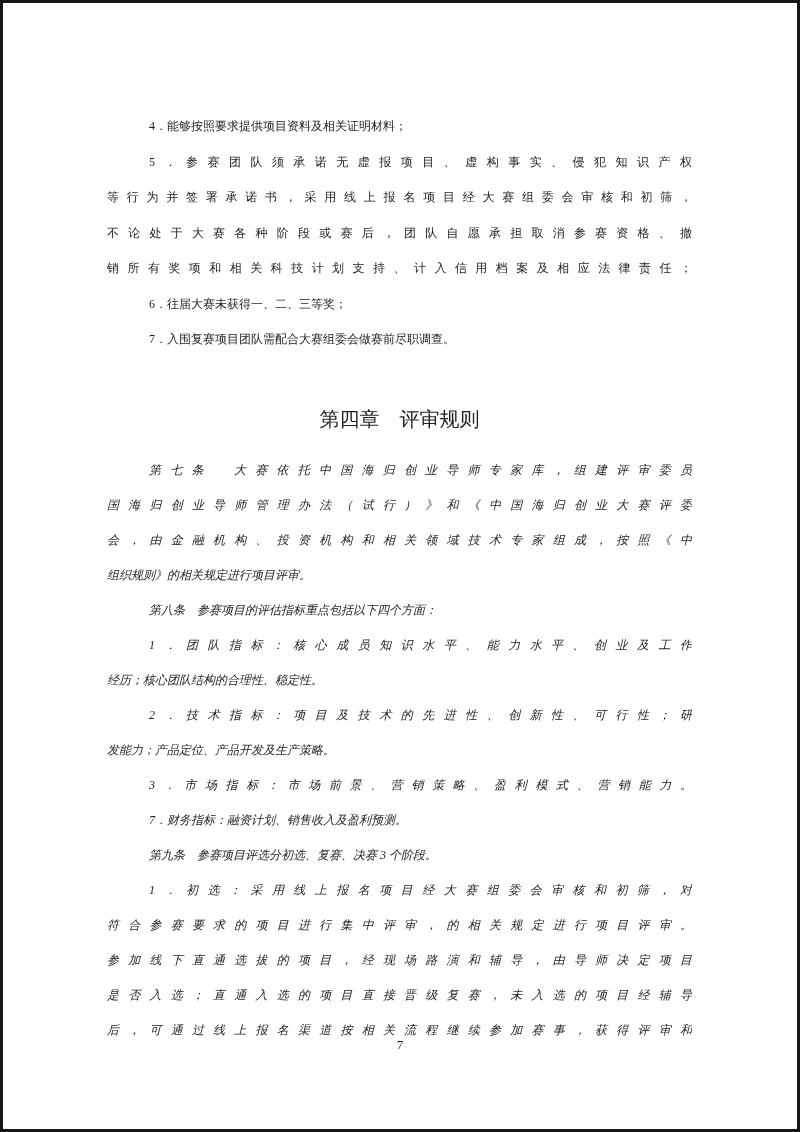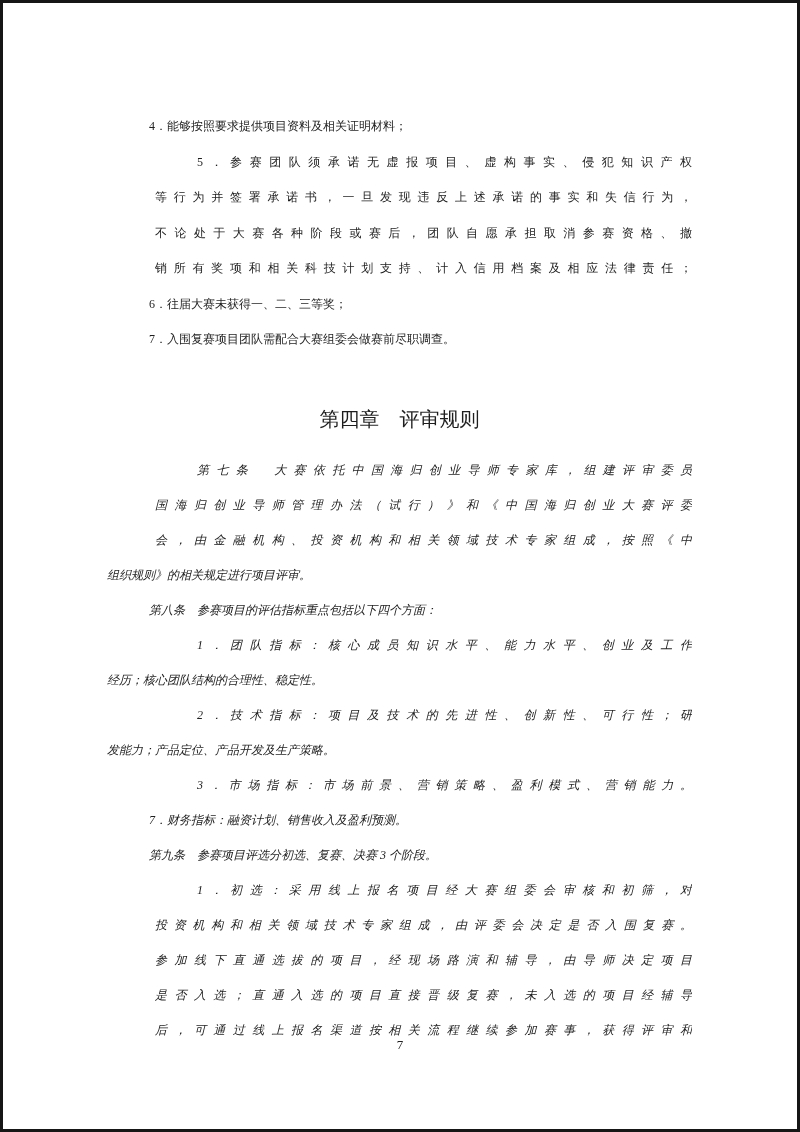--- a/index.html
+++ b/index.html
@@ -29,21 +29,20 @@
     white-space: normal;
     overflow: hidden;
   }
   .sec1 .line { line-height: 35.5px; height: 35.5px; }
   .sec2 .line { line-height: 35px;   height: 35px; font-style: italic; }
   .line.indent { text-indent: 42px; }
   .line.fill {
     text-align: justify;
     text-align-last: justify;
     text-justify: inter-character;
-    margin-left: 48px;
   }
   .chapter-heading {
     font-size: 20px;
     line-height: 35px;
     height: 35px;
     text-align: center;
     margin-top: 44px;
     margin-bottom: 16px;
   }
   .page-number {
@@ -58,21 +57,21 @@
 </style>
 </head>
 <body>
 
 <div class="page">
   <div class="content">
 
     <div class="sec1">
       <div class="line indent">4．能够按照要求提供项目资料及相关证明材料；</div>
       <div class="line indent fill">5．参赛团队须承诺无虚报项目、虚构事实、侵犯知识产权</div>
-      <div class="line fill">等行为并签署承诺书，一旦发现违反上述承诺的事实和失信行为，</div>
+      <div class="line fill">等行为并签署承诺书，采用线上报名项目经大赛组委会审核和初筛，</div>
       <div class="line fill">不论处于大赛各种阶段或赛后，团队自愿承担取消参赛资格、撤</div>
       <div class="line fill">销所有奖项和相关科技计划支持、计入信用档案及相应法律责任；</div>
       <div class="line indent">6．往届大赛未获得一、二、三等奖；</div>
       <div class="line indent">7．入围复赛项目团队需配合大赛组委会做赛前尽职调查。</div>
     </div>
 
     <div class="chapter-heading">第四章　评审规则</div>
 
     <div class="sec2">
       <div class="line indent fill">第七条　大赛依托中国海归创业导师专家库，组建评审委员</div>
@@ -81,21 +80,21 @@
       <div class="line">组织规则》的相关规定进行项目评审。</div>
       <div class="line indent">第八条　参赛项目的评估指标重点包括以下四个方面：</div>
       <div class="line indent fill">1．团队指标：核心成员知识水平、能力水平、创业及工作</div>
       <div class="line">经历；核心团队结构的合理性、稳定性。</div>
       <div class="line indent fill">2．技术指标：项目及技术的先进性、创新性、可行性；研</div>
       <div class="line">发能力；产品定位、产品开发及生产策略。</div>
       <div class="line indent fill">3．市场指标：市场前景、营销策略、盈利模式、营销能力。</div>
       <div class="line indent">7．财务指标：融资计划、销售收入及盈利预测。</div>
       <div class="line indent">第九条　参赛项目评选分初选、复赛、决赛 3 个阶段。</div>
       <div class="line indent fill">1．初选：采用线上报名项目经大赛组委会审核和初筛，对</div>
-      <div class="line fill">投资机构和相关领域技术专家组成，由评委会决定是否入围复赛。</div>
+      <div class="line fill">符合参赛要求的项目进行集中评审，的相关规定进行项目评审。</div>
       <div class="line fill">参加线下直通选拔的项目，经现场路演和辅导，由导师决定项目</div>
       <div class="line fill">是否入选；直通入选的项目直接晋级复赛，未入选的项目经辅导</div>
       <div class="line fill">后，可通过线上报名渠道按相关流程继续参加赛事，获得评审和</div>
     </div>
 
   </div>
 
   <div class="page-number">7</div>
 </div>
 

